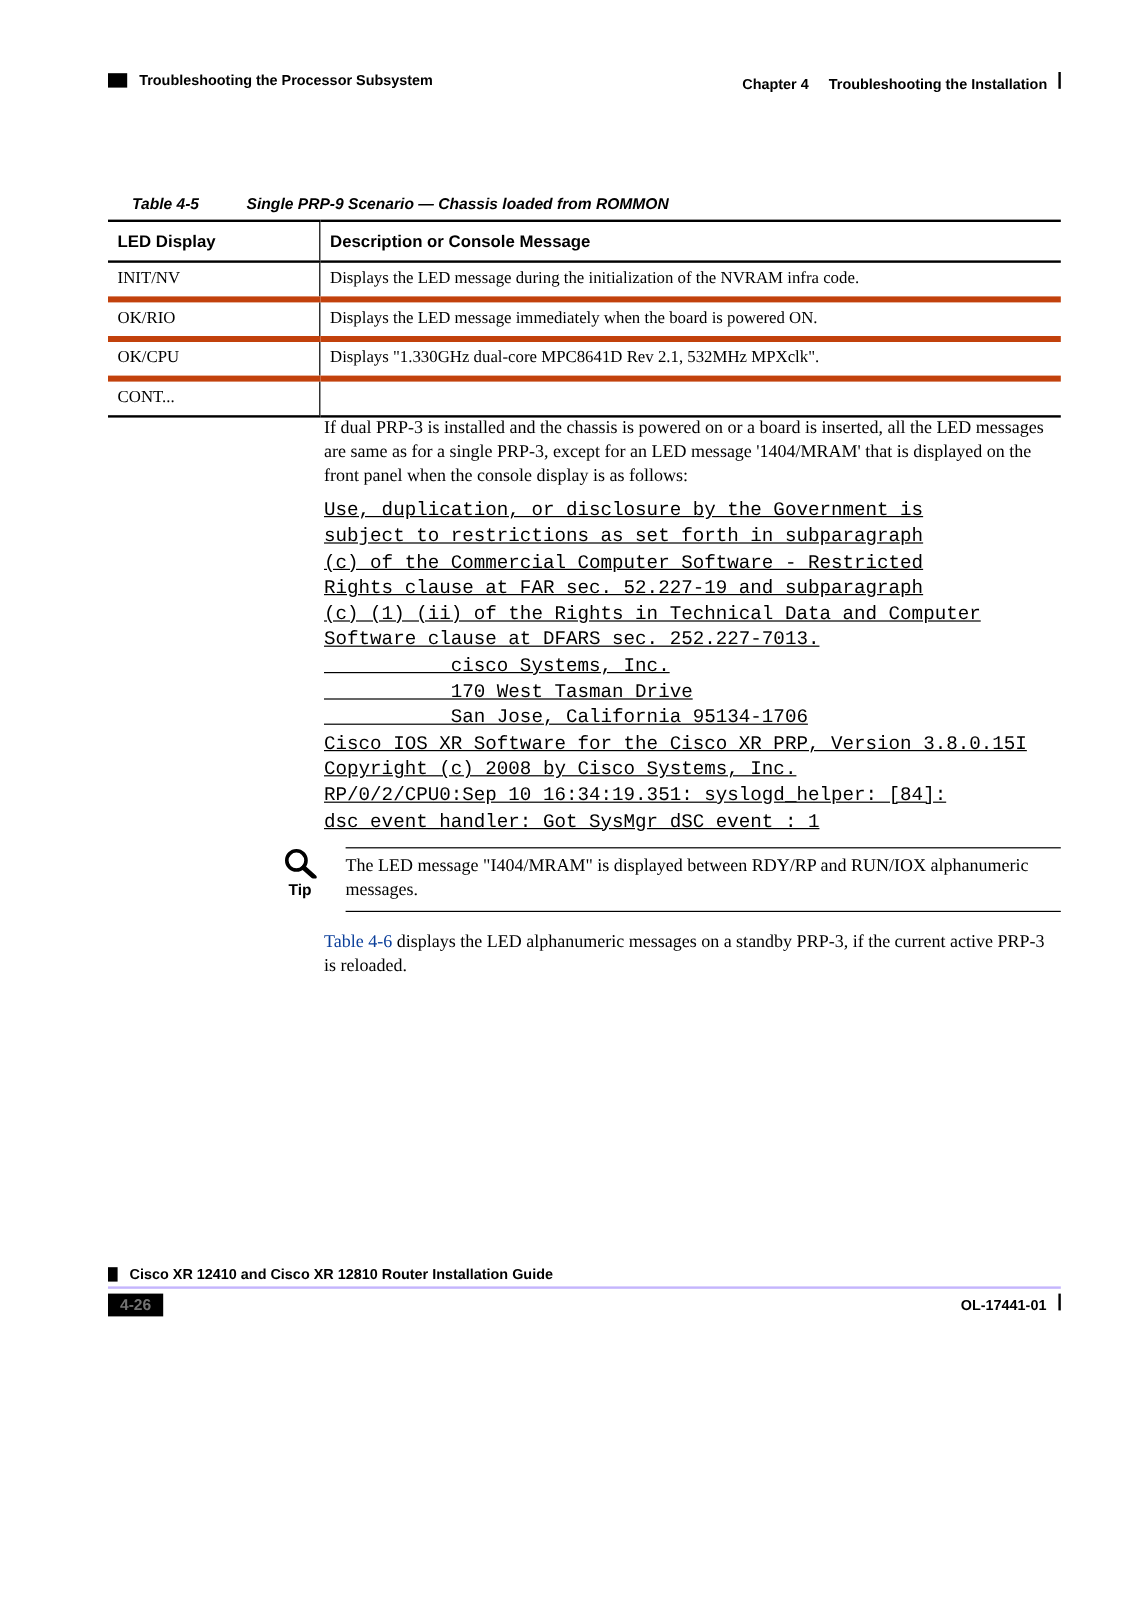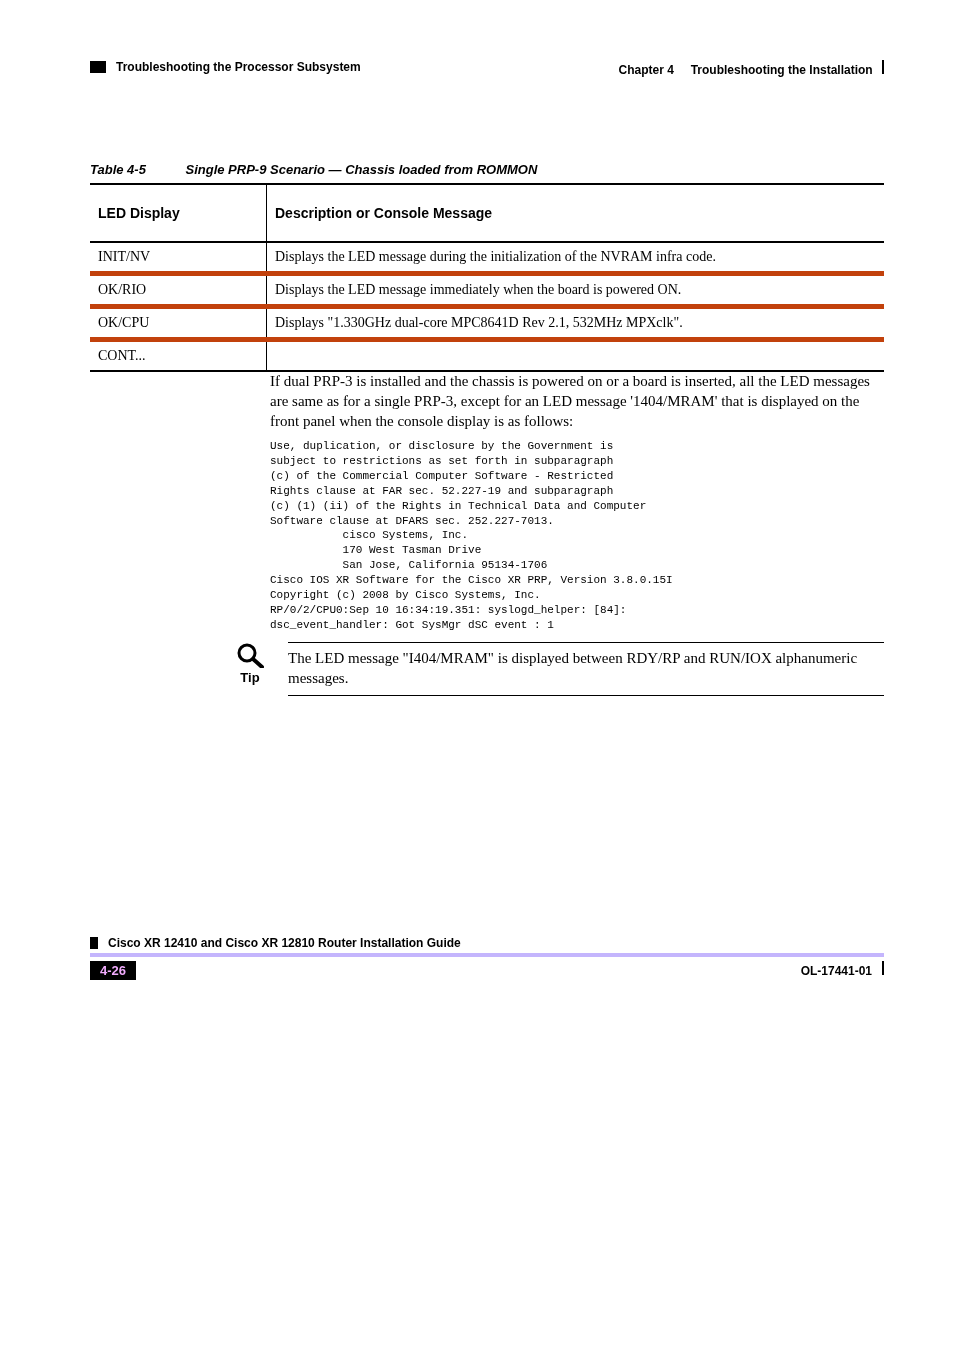--- a/index.html
+++ b/index.html
@@ -42,37 +42,38 @@
   }
   .table-caption {
     font-family: Arial, Helvetica, sans-serif;
     font-size: 13px;
     margin-bottom: 6px;
   }
   .table-caption .tnum {
     font-style: italic;
     font-weight: bold;
     margin-right: 36px;
+    margin-left: 20px;
   }
   .table-caption .ttitle {
     font-style: italic;
     font-weight: bold;
   }
   table.led {
     width: 100%;
     border-collapse: collapse;
     font-size: 14px;
   }
   table.led th {
     font-family: Arial, Helvetica, sans-serif;
     text-align: left;
     font-weight: bold;
     border-top: 2px solid #000;
     border-bottom: 2px solid #000;
-    padding: 20px 8px;
+    padding: 8px 8px;
     font-size: 14px;
   }
   table.led th:first-child,
   table.led td:first-child {
     border-right: 1px solid #000;
     width: 160px;
   }
   table.led td {
     border-bottom: 5px solid #c2410c;
     padding: 6px 8px;
@@ -91,24 +92,25 @@
   .body-text {
     margin-left: 180px;
     font-size: 15px;
     line-height: 1.32;
   }
   .body-text p {
     margin: 0 0 8px 0;
   }
   pre.code {
     font-family: "Courier New", monospace;
-    font-size: 11px;
+    font-size: 16px;
     line-height: 1.35;
     white-space: pre;
     margin: 6px 0 10px 0;
+    text-decoration: underline;
   }
   .tip-block {
     display: flex;
     align-items: flex-start;
     margin-left: 140px;
     margin-top: 6px;
     gap: 18px;
   }
   .tip-icon-col {
     display: flex;
@@ -144,32 +146,32 @@
     display: flex;
     flex-direction: column;
   }
   .footer-title-row {
     display: flex;
     align-items: center;
     gap: 10px;
     font-family: Arial, Helvetica, sans-serif;
     font-size: 12px;
     font-weight: bold;
-    border-bottom: 4px solid #c4b5fd;
+    border-bottom: 2px solid #c4b5fd;
     padding-bottom: 3px;
   }
   .footer-bottom-row {
     display: flex;
     justify-content: space-between;
     align-items: center;
     margin-top: 4px;
   }
   .page-num {
     background: #000;
-    color: #f0abfc;
+    color: #737373;
     font-family: Arial, Helvetica, sans-serif;
     font-weight: bold;
     font-size: 13px;
     padding: 2px 10px;
   }
   .docnum {
     font-family: Arial, Helvetica, sans-serif;
     font-size: 12px;
     font-weight: bold;
   }
@@ -253,20 +255,23 @@
     <div class="tip-icon-col">
       <svg width="28" height="26" viewBox="0 0 28 26">
         <circle cx="11" cy="11" r="8" stroke="#000" stroke-width="3" fill="none"></circle>
         <line x1="17" y1="17" x2="26" y2="25" stroke="#000" stroke-width="4" stroke-linecap="round"></line>
       </svg>
       <div class="tip-label">Tip</div>
     </div>
     <div class="tip-text">The LED message "I404/MRAM" is displayed between RDY/RP and RUN/IOX alphanumeric messages.</div>
   </div>
 
+  <div class="after-tip">
+    <span class="link">Table 4-6</span><span> displays the LED alphanumeric messages on a standby PRP-3, if the current active PRP-3 is reloaded.</span>
+  </div>
 
   <div class="footer">
     <div class="footer-title-row">
       <span class="black-square-half"></span>
       <span>Cisco XR 12410 and Cisco XR 12810 Router Installation Guide</span>
     </div>
     <div class="footer-bottom-row">
       <span class="page-num">4-26</span>
       <span>
         <span class="docnum">OL-17441-01</span>

